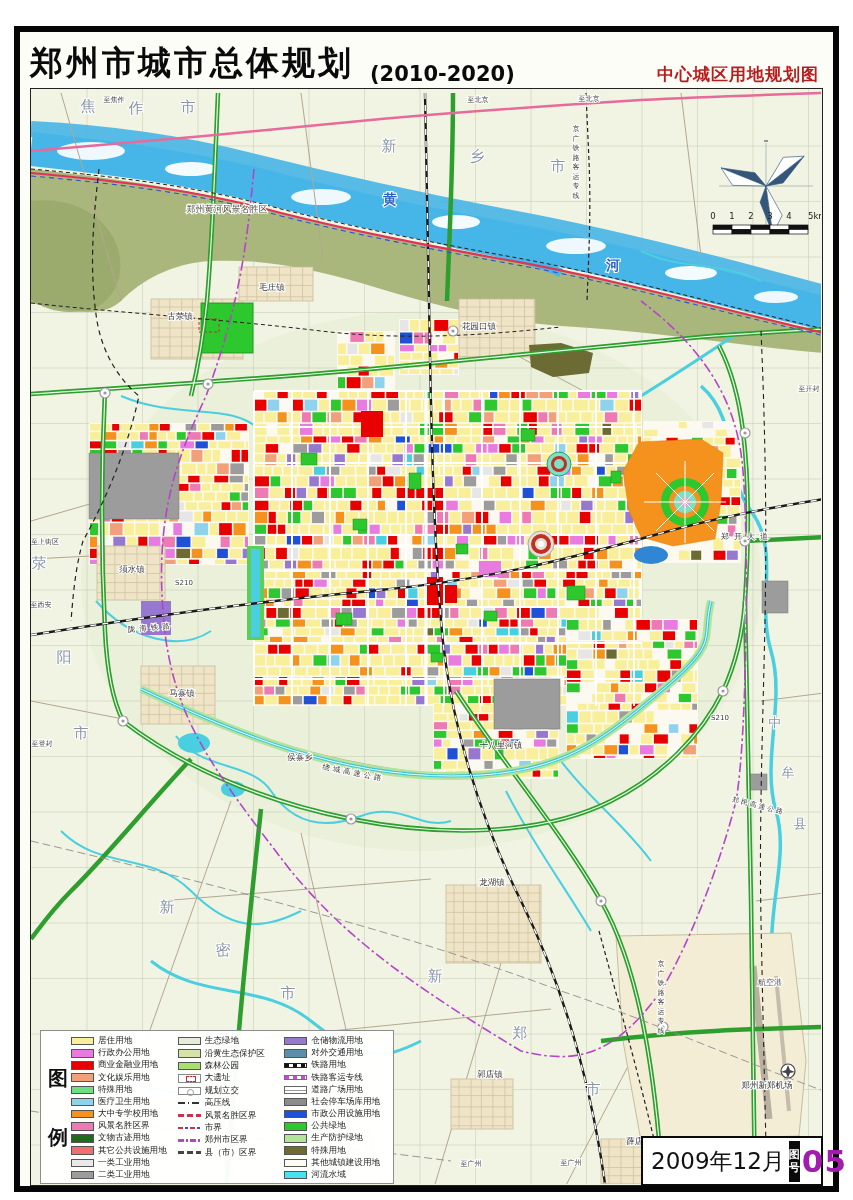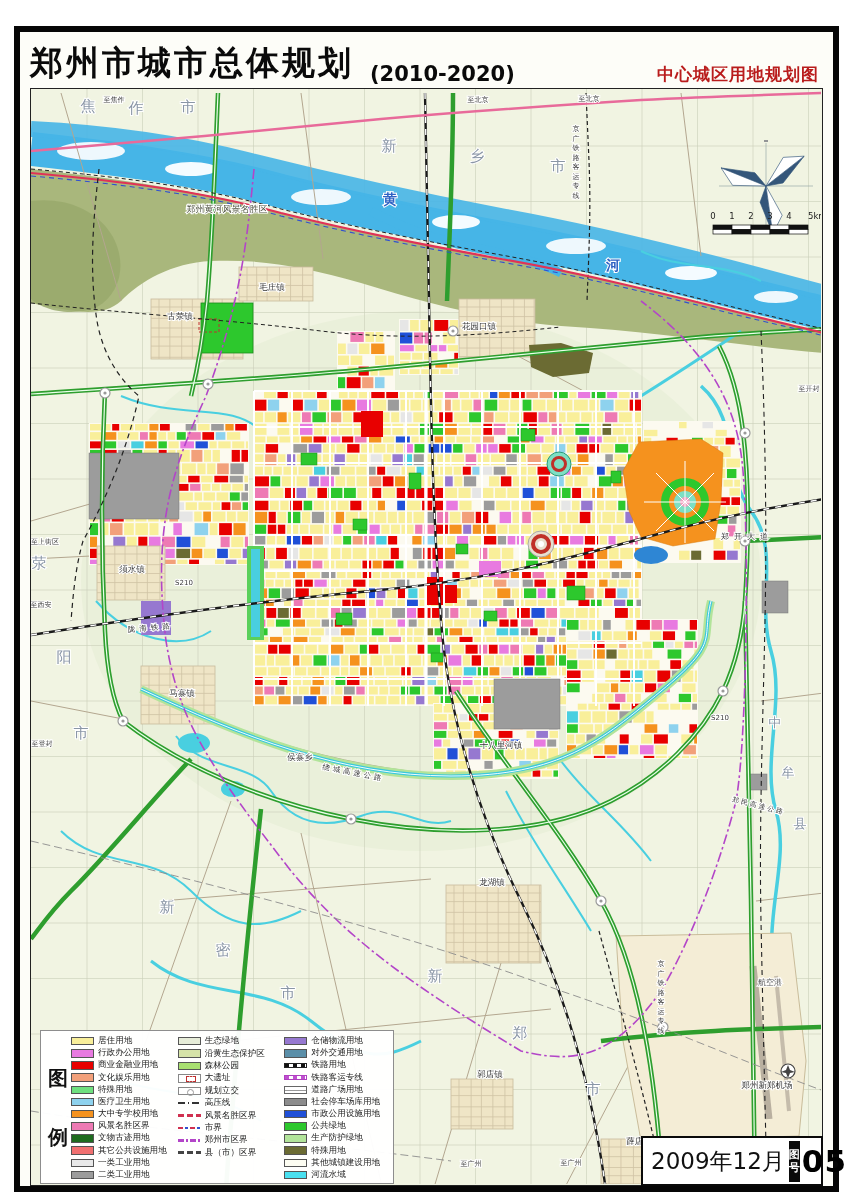--- a/index.html
+++ b/index.html
@@ -38,21 +38,21 @@
   .sw-ic{background:#fff;border:1px solid #888;}
   .sw-ic::after{content:"";position:absolute;left:8px;top:1px;width:5px;height:5px;border:1.3px solid #999;border-radius:50%;}
   .legend-label{font-size:8.6px;color:#1a1a1a;white-space:nowrap;letter-spacing:0;}
   
   .sheetbox{position:absolute;left:641px;top:1136px;width:182px;height:50px;background:#fff;
             border:2.5px solid #0a0a0a;box-sizing:border-box;display:flex;align-items:center;z-index:6;}
   .sheet-date{font-size:23px;color:#111;font-weight:500;margin-left:8px;white-space:nowrap;}
   .sheet-label{width:19px;height:41px;background:#0a0a0a;color:#fff;margin-left:4px;
                display:flex;flex-direction:column;align-items:center;justify-content:center;
                font-size:11px;line-height:13px;font-weight:bold;}
-  .sheet-no{font-size:31px;font-weight:bold;color:#000000;margin-left:2px;letter-spacing:1px;}
+  .sheet-no{font-size:31px;font-weight:bold;color:#a21caf;margin-left:2px;letter-spacing:1px;}
 </style>
 </head>
 <body>
 
 <div class="frame"></div>
 
 <div class="titlebar">
   <span class="title-main">郑州市城市总体规划</span>
   <span class="title-period">(2010-2020)</span>
   <span class="title-sub">中心城区用地规划图</span>

